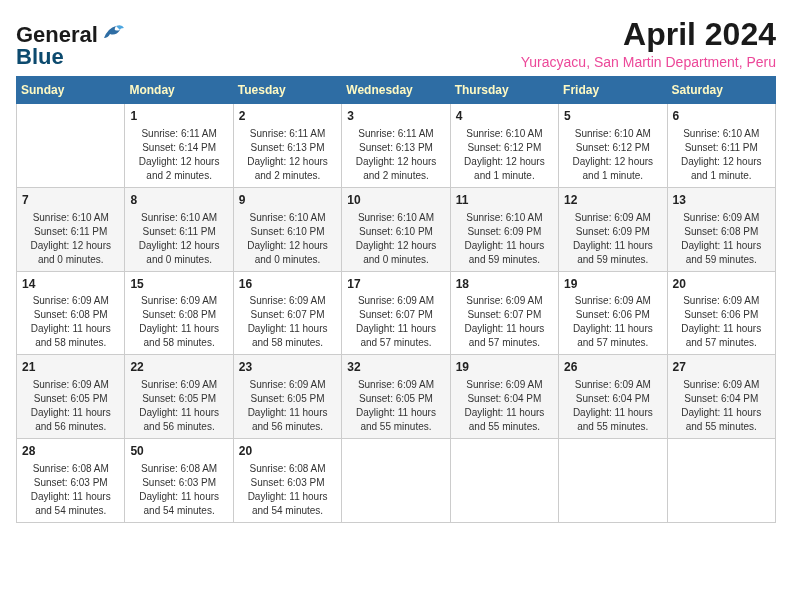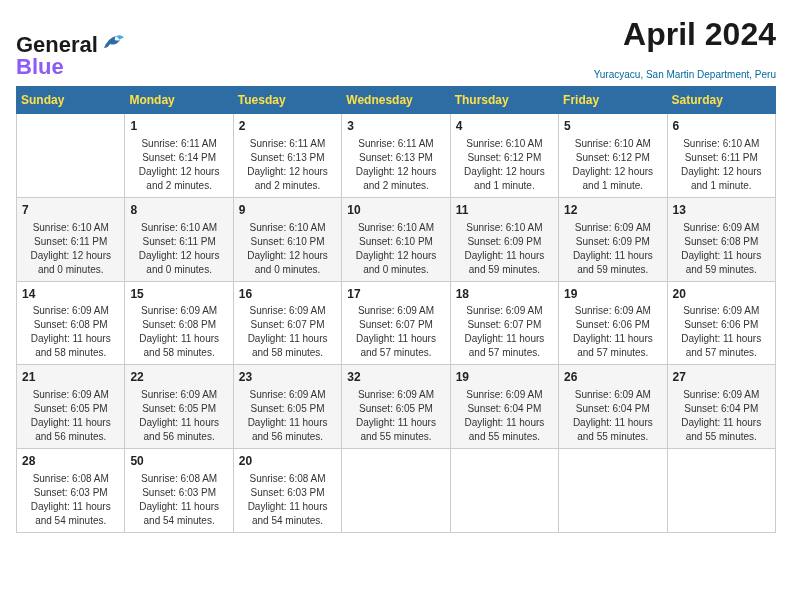--- a/index.html
+++ b/index.html
@@ -22,32 +22,32 @@
       align-items: flex-start;
     }
     .logo-line1 { display: flex; align-items: center; gap: 2px; }
     .title-area { text-align: right; }
     .month-title {
       font-size: 32px;
       font-weight: bold;
       color: #1a1a1a;
     }
     .subtitle {
-      font-size: 10px;
-      color: #0369a1;
-      margin-top: 16px;
+      font-size: 14px;
+      color: #ec4899;
+      margin-top: 1px;
     }
     table {
       width: 100%;
       border-collapse: collapse;
       font-size: 10.5px;
     }
     thead tr th {
       background-color: #2e6da4;
-      color: #fde047;
+      color: #fef9c3;
       padding: 6px 4px;
       text-align: left;
       font-size: 12px;
       font-weight: bold;
       border: 1px solid #2e6da4;
     }
     tbody tr td {
       border: 1px solid #ccc;
       padding: 4px 5px;
       vertical-align: top;
@@ -78,21 +78,21 @@
 
 <div class="header-area">
   <div class="logo">
     <div class="logo-line1">
       <span style="font-size:22px;font-weight:bold;color:#1a1a1a;">General</span>
       <svg width="22" height="18" viewBox="0 0 22 18" style="margin-left:2px;margin-top:-4px;">
         <path d="M2,14 Q6,4 14,2 Q10,8 18,6 Q14,12 8,10 Q6,14 2,14Z" fill="#2e6da4"></path>
         <path d="M14,2 Q20,0 22,4 Q18,4 18,6 Q16,4 14,2Z" fill="#4da6e0"></path>
       </svg>
     </div>
-    <div style="font-size:22px;font-weight:bold;color:#8b5cf6;margin-top:-4px;">Blue</div>
+    <div style="font-size:22px;font-weight:bold;color:#0c4a6e;margin-top:-4px;">Blue</div>
   </div>
   <div class="title-area">
     <div class="month-title">April 2024</div>
     <div class="subtitle">Yuracyacu, San Martin Department, Peru</div>
   </div>
 </div>
 
 <table>
   <thead>
     <tr>

